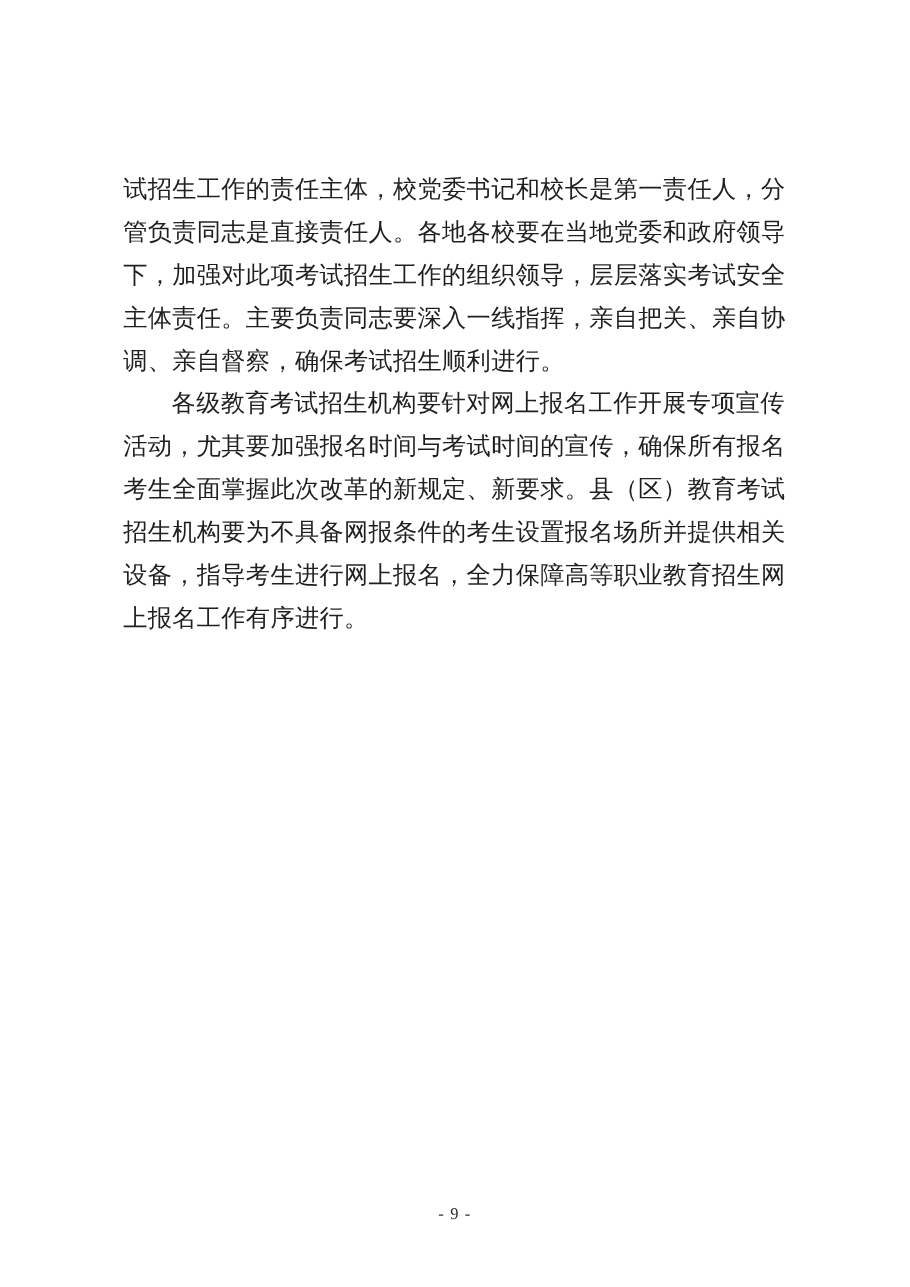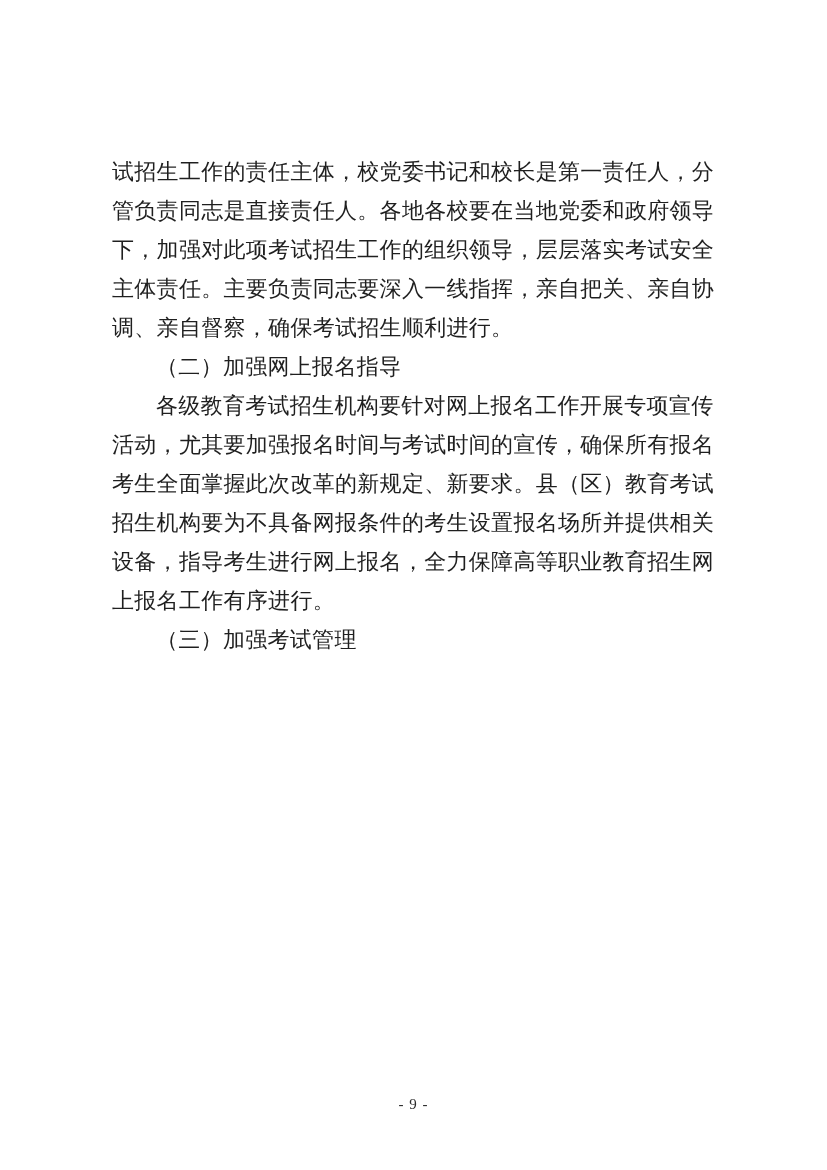--- a/index.html
+++ b/index.html
@@ -68,30 +68,28 @@
 <div class="page">
 
   <main class="doc-body">
 
     <p class="para no-indent">试招生工作的责任主体，校党委书记和校长是第一责任人，分
 管负责同志是直接责任人。各地各校要在当地党委和政府领导
 下，加强对此项考试招生工作的组织领导，层层落实考试安全
 主体责任。主要负责同志要深入一线指挥，亲自把关、亲自协
 调、亲自督察，确保考试招生顺利进行。</p>
 
-    <h3 class="heading">（二）加强网上报名指导</h3>
 
     <p class="para">各级教育考试招生机构要针对网上报名工作开展专项宣传
 活动，尤其要加强报名时间与考试时间的宣传，确保所有报名
 考生全面掌握此次改革的新规定、新要求。县（区）教育考试
 招生机构要为不具备网报条件的考生设置报名场所并提供相关
 设备，指导考生进行网上报名，全力保障高等职业教育招生网
 上报名工作有序进行。</p>
 
-    <h3 class="heading">（三）加强考试管理</h3>
 
 
 
 
   </main>
 
   <footer class="page-footer">
     <span>- 9 -</span>
   </footer>
 

